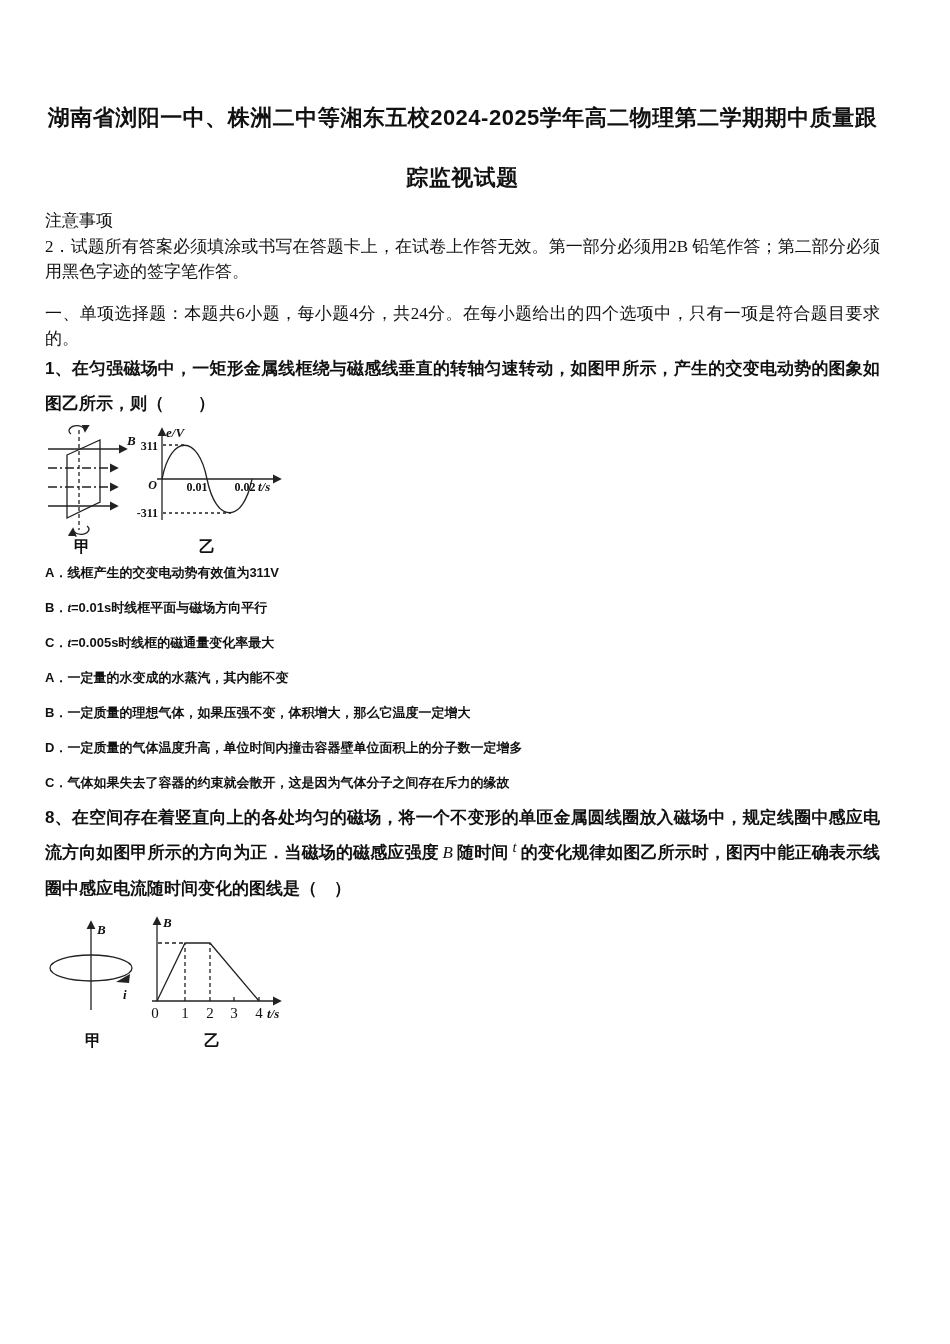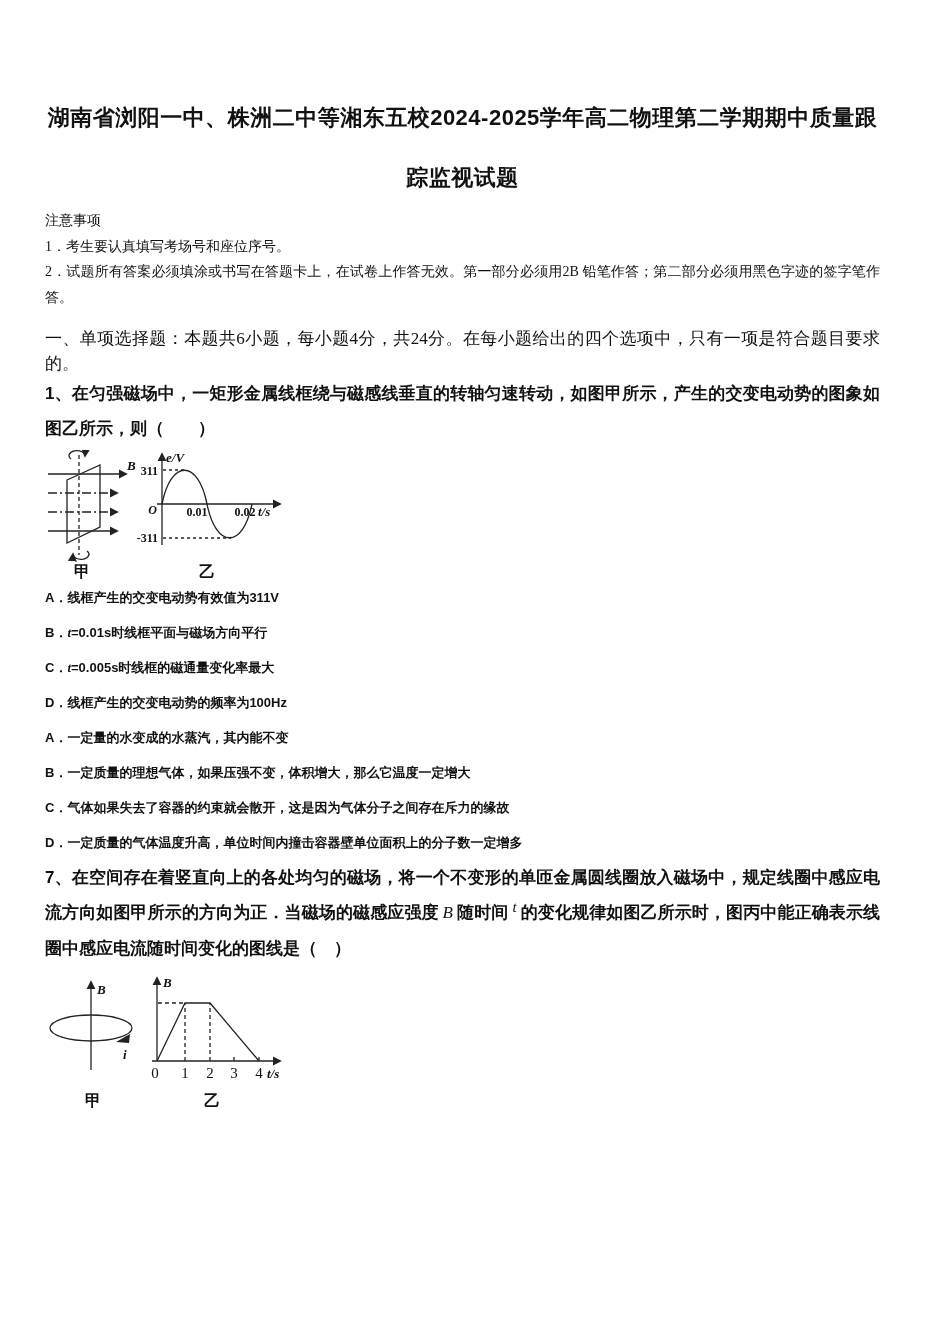--- a/index.html
+++ b/index.html
@@ -15,21 +15,21 @@
   }
   .title{
     margin:0;
     font-size:22px;
     line-height:60px;
     font-weight:bold;
     text-align:center;
     font-family:"Liberation Sans", sans-serif;
     letter-spacing:0.5px;
   }
-  .notes p{margin:0;font-size:14px;line-height:25.5px;text-align:justify;}
+  .notes p{margin:0;font-size:17px;line-height:25.5px;text-align:justify;}
   .section-header{
     margin:16px 0 0 0;
     font-size:17px;line-height:25px;text-align:justify;
   }
   .stem{
     margin:0;font-size:17px;line-height:35px;text-align:justify;
     font-family:"Liberation Sans", sans-serif;
     font-weight:bold;
   }
   .option{
@@ -54,21 +54,20 @@
 </style>
 </head>
 <body>
 
 <div class="page">
 
   <h1 class="title">湖南省浏阳一中、株洲二中等湘东五校2024-2025学年高二物理第二学期期中质量跟踪监视试题</h1>
 
   <div class="notes">
     <p>注意事项</p>
-    <p>1．考生要认真填写考场号和座位序号。</p>
     <p>2．试题所有答案必须填涂或书写在答题卡上，在试卷上作答无效。第一部分必须用2B 铅笔作答；第二部分必须用黑色字迹的签字笔作答。</p>
   </div>
 
   <p class="section-header">一、单项选择题：本题共6小题，每小题4分，共24分。在每小题给出的四个选项中，只有一项是符合题目要求的。</p>
 
   <p class="stem">1、在匀强磁场中，一矩形金属线框绕与磁感线垂直的转轴匀速转动，如图甲所示，产生的交变电动势的图象如图乙所示，则（　　）</p>
 
   <svg class="figure-svg" width="300" height="130" viewBox="0 0 300 130">
     <defs>
       <marker id="arr" viewBox="0 0 10 10" refX="8" refY="5" markerWidth="7" markerHeight="7" orient="auto-start-reverse">
@@ -101,32 +100,31 @@
     <text class="fig-num" x="150" y="66" text-anchor="middle">0.01</text>
     <text class="fig-num" x="198" y="66" text-anchor="middle">0.02</text>
     <text class="fig-var" x="211" y="66">t/s</text>
     <text class="fig-cap" x="160" y="127" text-anchor="middle">乙</text>
   </svg>
 
   <div class="options">
     <p class="option"><span>A．</span><span class="opt-italic"></span><span>线框产生的交变电动势有效值为311V</span></p>
     <p class="option"><span>B．</span><span class="opt-italic">t</span><span>=0.01s时线框平面与磁场方向平行</span></p>
     <p class="option"><span>C．</span><span class="opt-italic">t</span><span>=0.005s时线框的磁通量变化率最大</span></p>
-    <p class="option"><span>D．</span><span class="opt-italic"></span><span>线框产生的交变电动势的频率为100Hz</span></p>
   </div>
 
 
   <div class="options">
     <p class="option"><span>A．</span><span>一定量的水变成的水蒸汽，其内能不变</span></p>
     <p class="option"><span>B．</span><span>一定质量的理想气体，如果压强不变，体积增大，那么它温度一定增大</span></p>
+    <p class="option"><span>D．</span><span>一定质量的气体温度升高，单位时间内撞击容器壁单位面积上的分子数一定增多</span></p>
     <p class="option"><span>C．</span><span>气体如果失去了容器的约束就会散开，这是因为气体分子之间存在斥力的缘故</span></p>
-    <p class="option"><span>D．</span><span>一定质量的气体温度升高，单位时间内撞击容器壁单位面积上的分子数一定增多</span></p>
   </div>
 
-  <p class="stem"><span>7、在空间存在着竖直向上的各处均匀的磁场，将一个不变形的单匝金属圆线圈放入磁场中，规定线圈中感应电流方向如图甲所示的方向为正．当磁场的磁感应强度</span><span class="var">B</span><span>随时间</span><span class="var sup">t</span><span>的变化规律如图乙所示时，图丙中能正确表示线圈中感应电流随时间变化的图线是（　）</span></p>
+  <p class="stem"><span>8、在空间存在着竖直向上的各处均匀的磁场，将一个不变形的单匝金属圆线圈放入磁场中，规定线圈中感应电流方向如图甲所示的方向为正．当磁场的磁感应强度</span><span class="var">B</span><span>随时间</span><span class="var sup">t</span><span>的变化规律如图乙所示时，图丙中能正确表示线圈中感应电流随时间变化的图线是（　）</span></p>
 
   <svg class="figure-svg" width="300" height="140" viewBox="0 0 300 140" style="margin-top:6px;">
     <g stroke="#222222" stroke-width="1.3" fill="none">
       <line x1="44" y1="98" x2="44" y2="10" marker-end="url(#arr)"></line>
       <ellipse cx="44" cy="56" rx="41" ry="13"></ellipse>
       <path d="M83,62 L69,70 L82,71 Z" fill="#222222" stroke="none"></path>
     </g>
     <text class="fig-var" x="50" y="22" font-size="15">B</text>
     <text class="fig-var" x="76" y="87" font-size="15">i</text>
     <text class="fig-cap" x="46" y="134" text-anchor="middle">甲</text>

